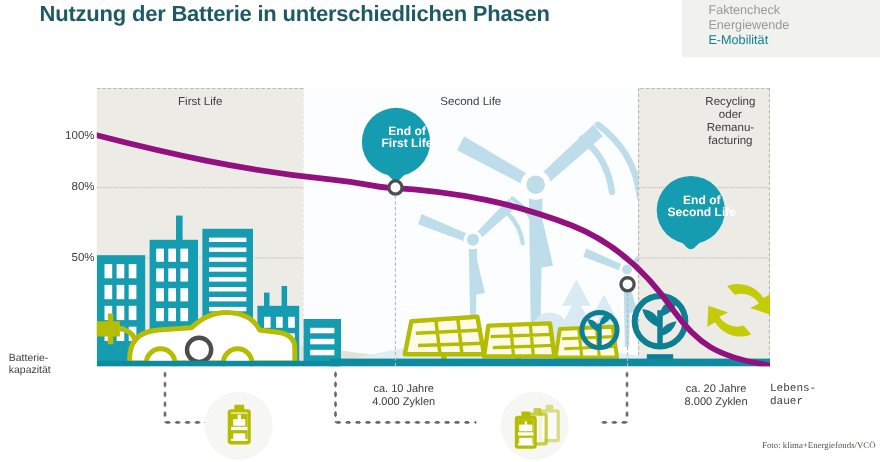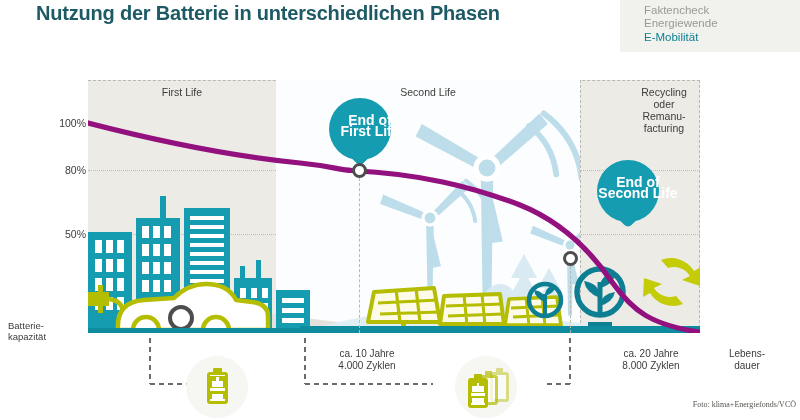--- a/index.html
+++ b/index.html
@@ -68,37 +68,37 @@
   #ycap{
     position:absolute;left:8px;top:320px;width:74px;text-align:left;
     font-size:9.5px;line-height:11px;color:#3c3c3b;
   }
 
   .xnote{
     position:absolute;text-align:center;font-size:10px;line-height:12px;color:#3c3c3b;
   }
   #x10{left:312px;top:348px;width:110px;}
   #x20{left:596px;top:348px;width:110px;}
-  #xlife{left:700px;top:348px;width:94px;text-align:center;}
+  #xlife{left:700px;top:348px;width:94px;text-align:left;font-family:Liberation Mono, monospace;}
 
   
   .pin{position:absolute;width:62px;height:74px;}
   .pin .bulb{
     position:absolute;left:0;top:0;width:62px;height:62px;border-radius:50%;
     background:#159cb0;
   }
   .pin .tail{
     position:absolute;left:20px;top:42px;width:22px;height:22px;
     background:#159cb0;
     transform:rotate(45deg);
     border-radius:0 0 5px 0;
   }
   .pin .ptxt{
     position:absolute;left:0;top:17px;width:82px;text-align:center;
-    font-size:14px;font-weight:bold;line-height:11px;color:#ffffff;z-index:2;
+    font-size:11px;font-weight:bold;line-height:11px;color:#ffffff;z-index:2;
   }
   #pin1{left:329px;top:98px;}
   #pin2{left:597px;top:160px;}
 
   .node{
     position:absolute;width:15px;height:15px;border-radius:50%;
     background:#ffffff;border:3px solid #4d4d4d;box-sizing:border-box;
   }
   #node1{left:352px;top:163px;}
   #node2{left:563px;top:251px;}

